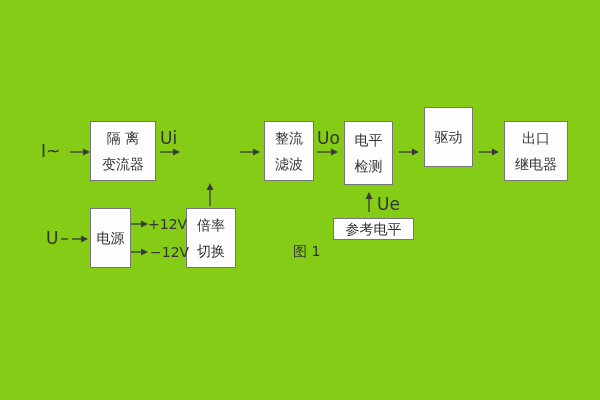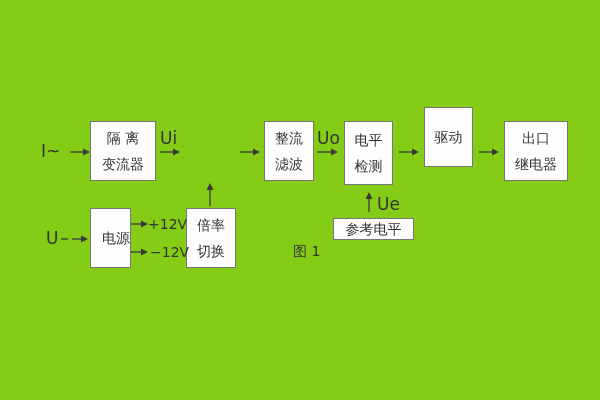--- a/index.html
+++ b/index.html
@@ -33,21 +33,21 @@
   .lbl.volt{font-size:14px;}
   svg.arrows{position:absolute;left:0;top:0;pointer-events:none;}
 
   
   #b-isolation {left:90px;  top:121px; width:66px; height:60px;}
   #b-setting   {left:186px; top:121px; width:48px; height:60px;}
   #b-rectifier {left:264px; top:121px; width:50px; height:60px;}
   #b-level     {left:344px; top:121px; width:49px; height:64px;}
   #b-drive     {left:424px; top:107px; width:49px; height:60px;}
   #b-output    {left:504px; top:121px; width:64px; height:60px;}
-  #b-power     {left:90px;  top:208px; width:41px; height:60px;align-items:flex-end;}
+  #b-power     {left:90px;  top:208px; width:41px; height:60px;}
   #b-ratio     {left:186px; top:208px; width:50px; height:60px;}
   #b-reference {left:333px; top:218px; width:81px; height:22px;}
 
   
   #l-current {left:41px;  top:144px;}
   #l-ui      {left:160px; top:131px;}
   #l-uo      {left:317px; top:131px;}
   #l-voltage {left:46px;  top:231px;}
   #l-plus12  {left:148px; top:217px;}
   #l-minus12 {left:150px; top:245px;}

